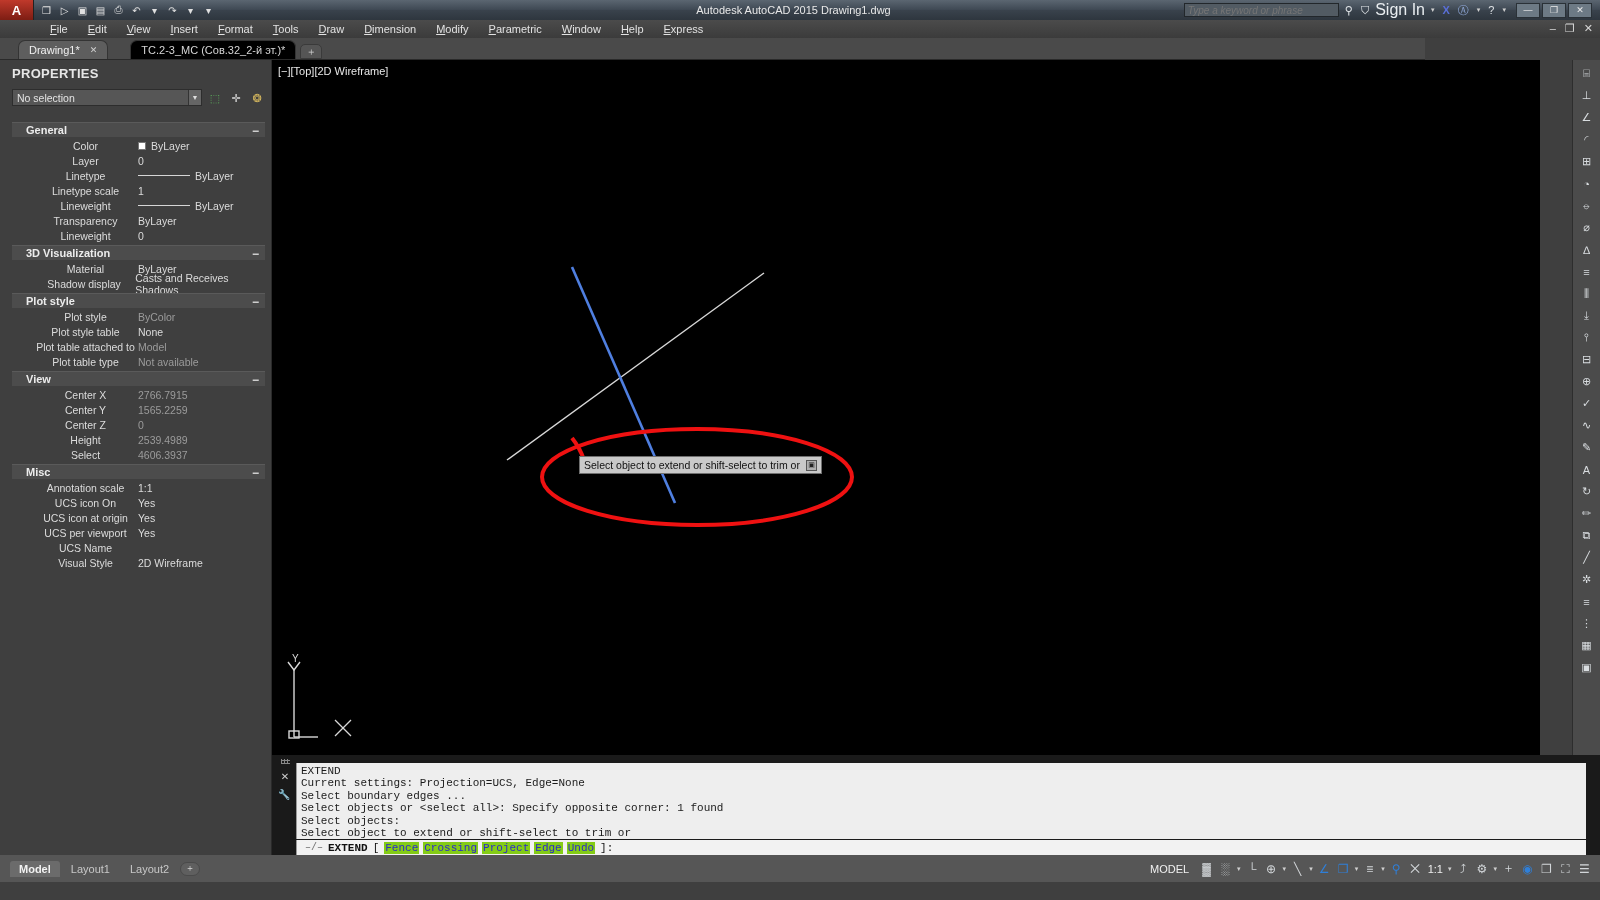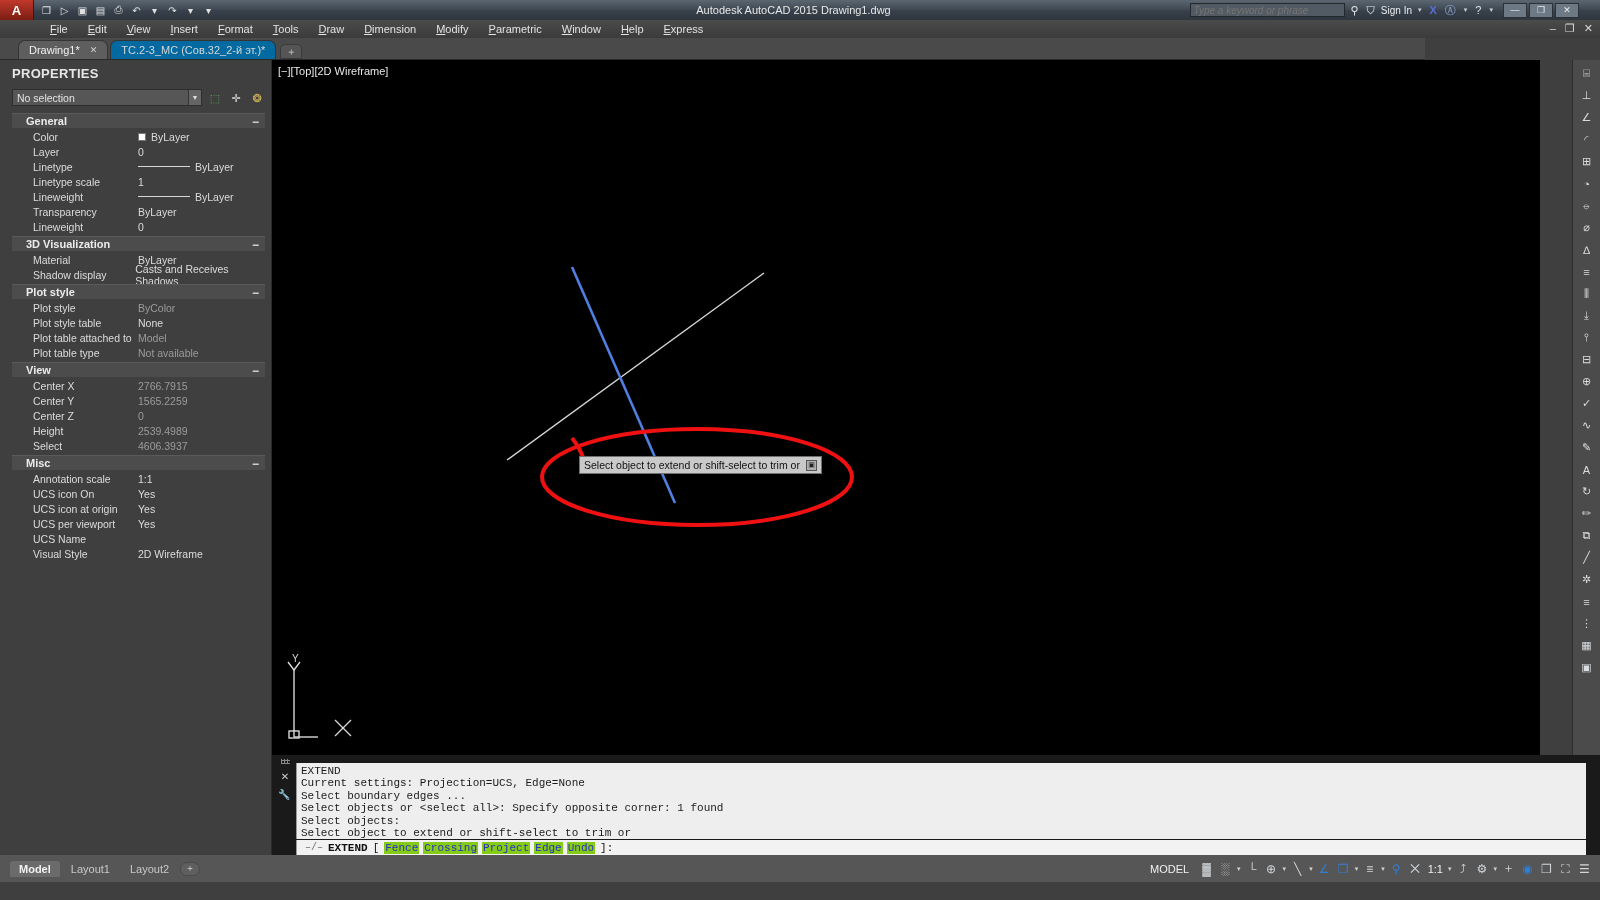--- a/index.html
+++ b/index.html
@@ -30,34 +30,34 @@
   .qat-btn {
     width: 17px; height: 17px; display: flex; align-items: center;
     justify-content: center; font-size: 10px; color: #e0e0e0;
   }
   #title-text {
     position: absolute; left: 0; right: 13px; text-align: center;
     color: #e8e8e8; font-size: 11px; pointer-events: none;
   }
   #title-right {
     position: absolute; right: 0; top: 0; height: 20px;
-    display: flex; align-items: center; gap: 4px; padding-right: 21px;
+    display: flex; align-items: center; gap: 4px; padding-right: 8px;
   }
   #search-box {
     width: 155px; height: 14px; background: #525b63;
     border: 1px solid #22272b;
     display: flex; align-items: center; padding: 0 3px;
   }
   #search-box input {
     background: transparent; border: 0; outline: 0;
     color: #b9bfc4; font-size: 10px; font-style: italic;
     font-family: "Liberation Sans", sans-serif; width: 100%;
   }
   .tb-ico { color: #dfe3e6; font-size: 11px; padding: 0 2px; }
-  #signin { color: #e9edf0; font-size: 10px; }
+  #signin { color: #e9edf0; font-size: 16px; }
   .wbtn {
     width: 24px; height: 15px; background: #6d7a85;
     border: 1px solid #2a3137; color: #eaeaea;
     font-size: 9px; display: flex; align-items: center; justify-content: center;
   }
 
   
   #menubar {
     position: absolute; left: 0; top: 20px; width: 1600px; height: 18px;
     background: linear-gradient(180deg,#4b4b4b,#3b3b3b);
@@ -79,21 +79,21 @@
     display: flex; align-items: flex-end; padding-left: 18px;
   }
   .ftab {
     height: 19px; background: #5e5e5e;
     border: 1px solid #343434; border-bottom: none;
     border-radius: 7px 7px 0 0;
     color: #f0f0f0; font-size: 11px;
     display: flex; align-items: center; gap: 10px;
     padding: 0 10px; margin-right: 2px;
   }
-  .ftab.inactive { background: #0369a1; color: #d6d6d6; }
+  .ftab.inactive { background: #000000; color: #d6d6d6; margin-left: 20px; }
   .ftab .x { font-size: 9px; color: #cfcfcf; }
   .ftab-add {
     width: 22px; height: 15px; background: #555;
     border: 1px solid #3a3a3a; border-radius: 5px 5px 0 0;
     color: #cfcfcf; font-size: 10px;
     display: flex; align-items: center; justify-content: center;
     margin-left: 2px; align-self: flex-end;
   }
 
   
@@ -115,38 +115,38 @@
     display: flex; align-items: center; padding: 0 4px;
     position: relative;
   }
   #props-select .caret {
     position: absolute; right: 0; top: 0; width: 13px; height: 15px;
     background: #656565; border-left: 1px solid #333;
     display: flex; align-items: center; justify-content: center;
     font-size: 7px; color: #ddd;
   }
   .pico { width: 16px; height: 16px; display: flex; align-items: center; justify-content: center; font-size: 11px; }
-  #props-body { margin-top: 7px; }
+  #props-body { margin-top: 16px; }
   .pgroup {
     background: #4c4c4c; color: #ececec; font-size: 11px; font-weight: bold;
     height: 15px; display: flex; align-items: center;
     padding-left: 14px; margin: 2px 6px 1px 12px;
     border-top: 1px solid #5a5a5a;
     position: relative;
   }
   .pgroup .collapse {
     position: absolute; right: 6px; top: 0; height: 15px;
     display: flex; align-items: center; font-size: 12px; color: #ddd;
   }
   .prow {
     display: flex; height: 15px; align-items: center;
     font-size: 10.5px; color: #dcdcdc;
     padding-left: 33px;
   }
-  .prow .k { width: 105px; color: #dcdcdc; }
+  .prow .k { width: 105px; color: #dcdcdc; text-align: center; }
   .prow .v { color: #dcdcdc; display: flex; align-items: center; gap: 5px; }
   .prow .v.dim { color: #9b9b9b; }
   .swatch { width: 8px; height: 8px; background: #fff; border: 1px solid #777; display:inline-block; }
   .ltline { display: inline-block; width: 52px; height: 1px; background: #d6d6d6; vertical-align: middle; }
 
   
   #canvas {
     position: absolute; left: 272px; top: 60px;
     width: 1268px; height: 695px; background: #000;
     overflow: hidden;

